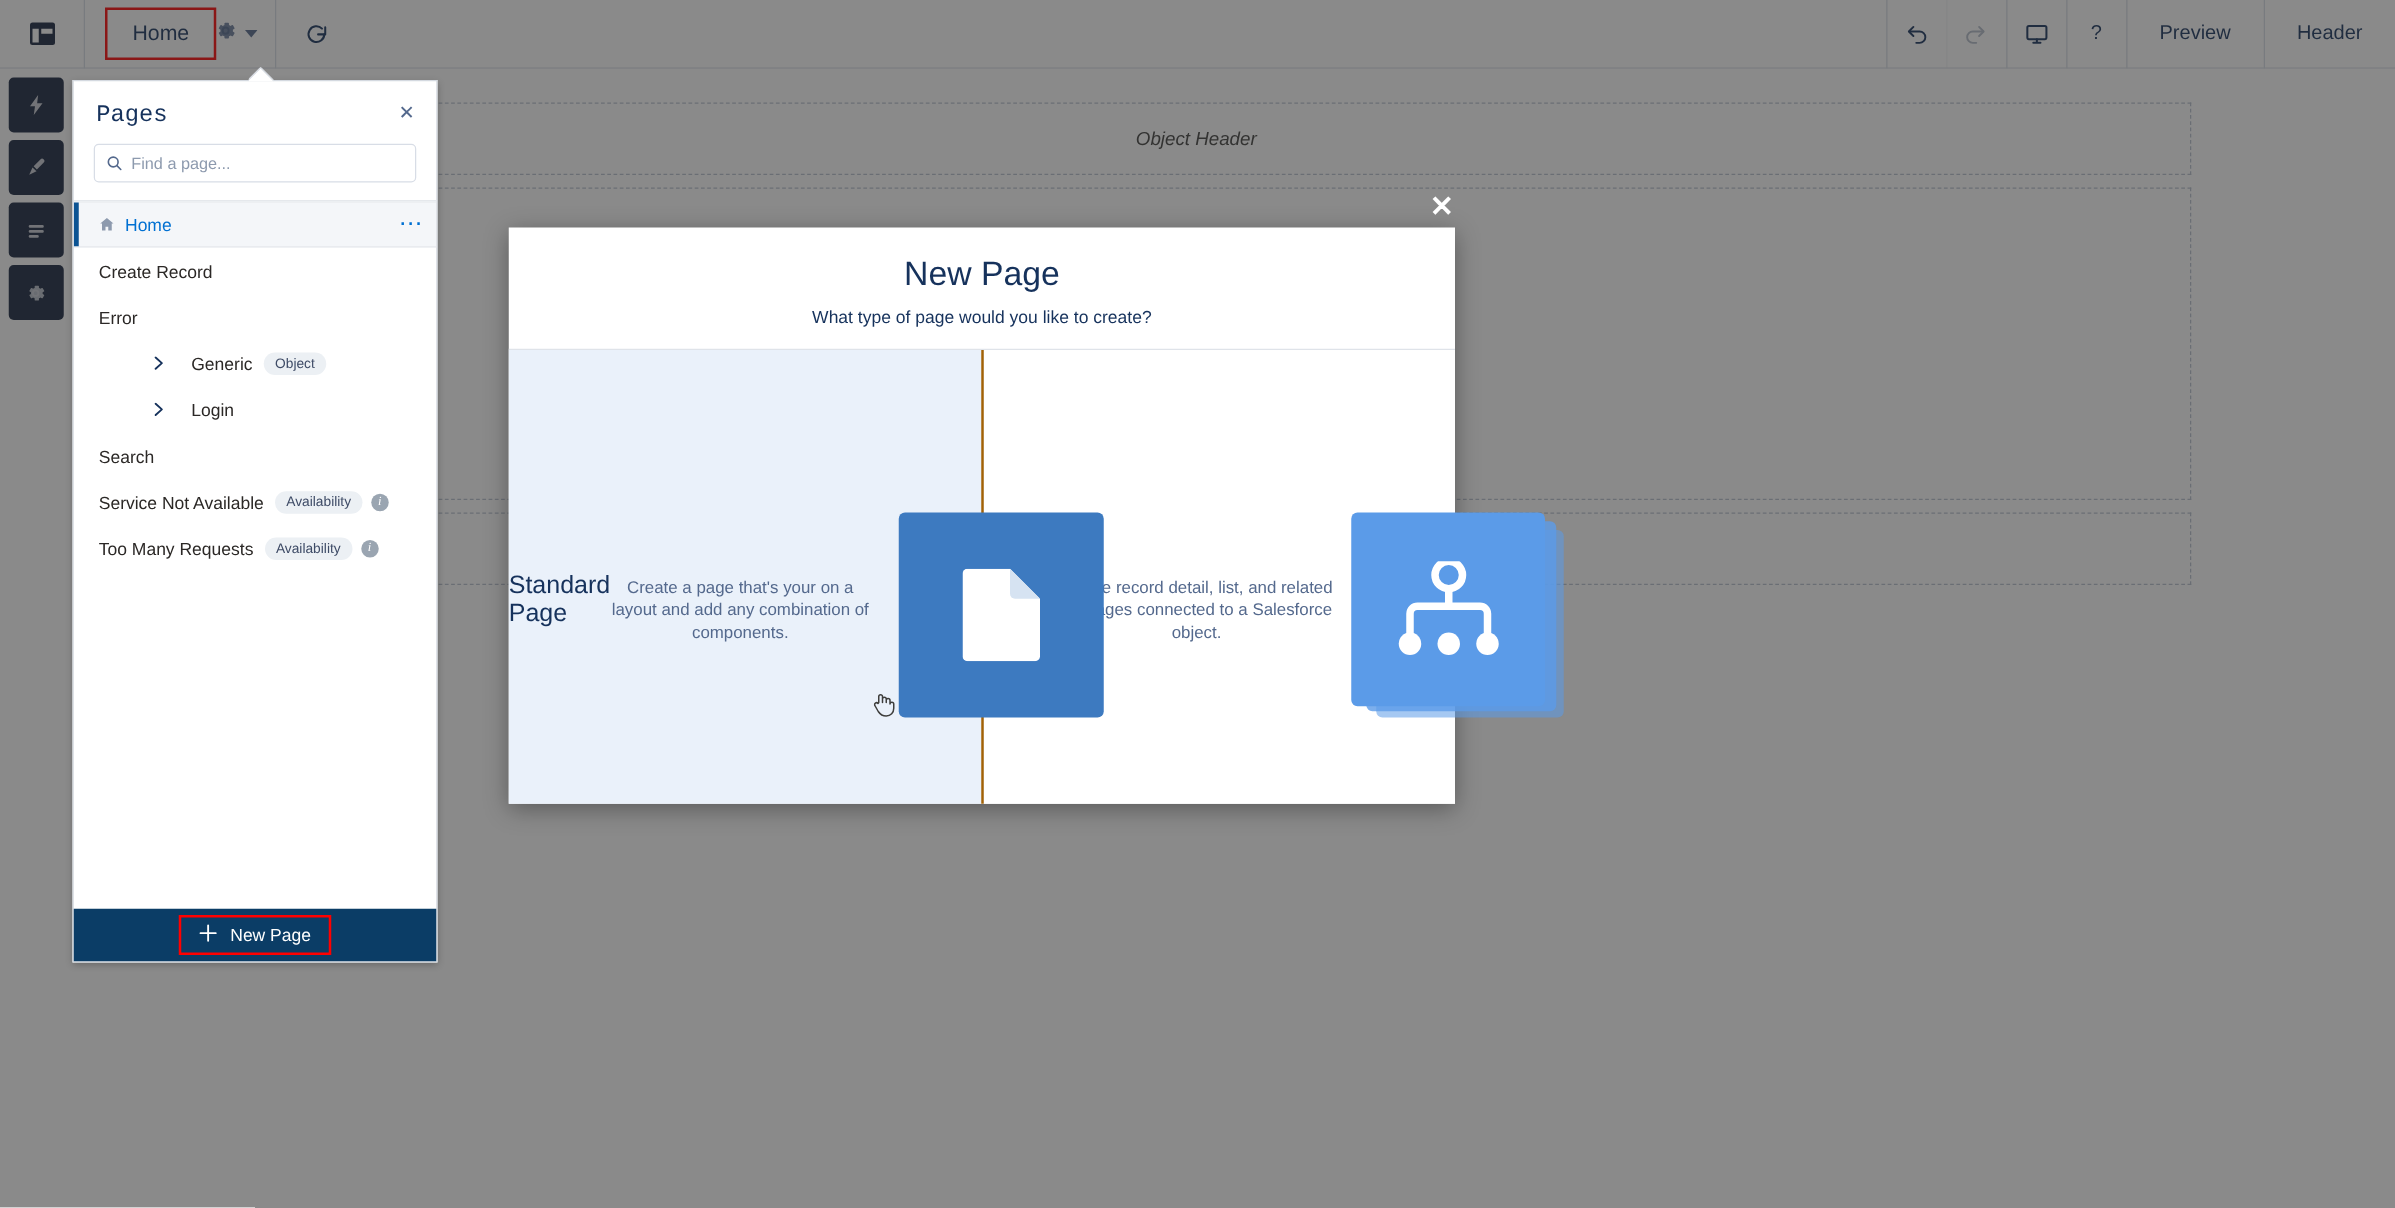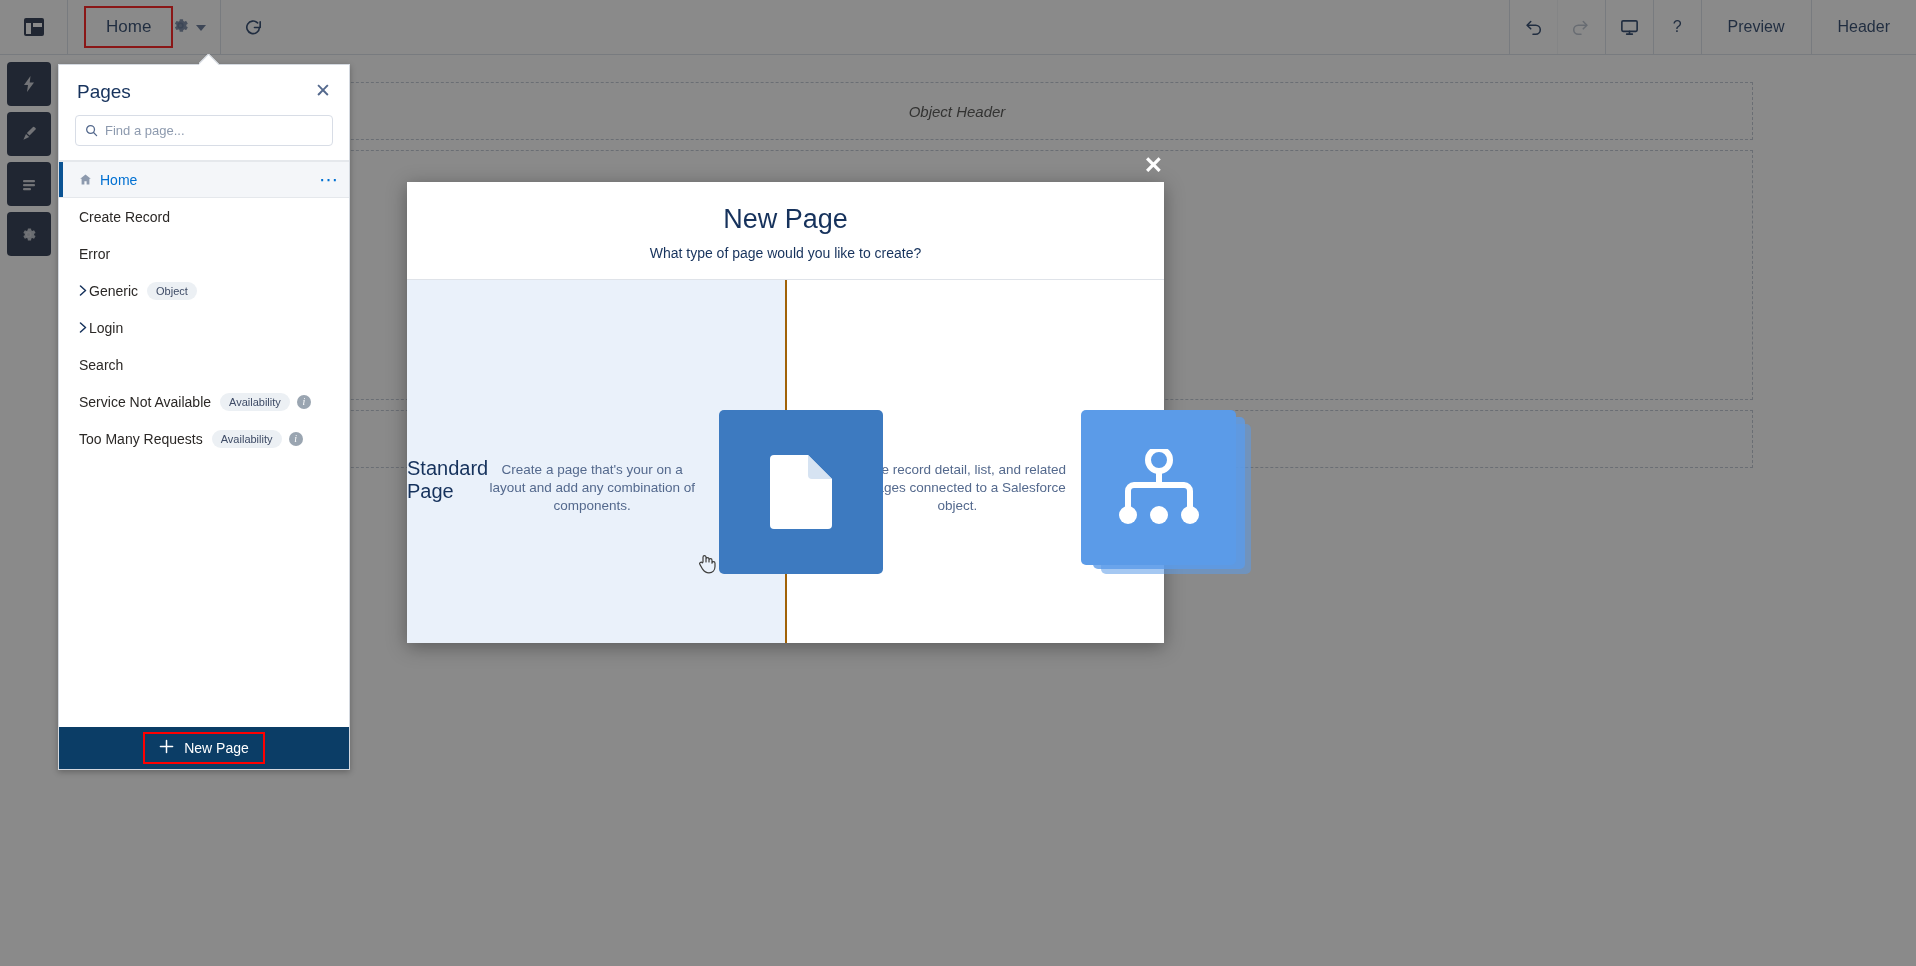--- a/index.html
+++ b/index.html
@@ -80,21 +80,21 @@
     z-index: 25; display: flex; flex-direction: column;
   }
   .pp-arrow {
     position: absolute; top: -11px; left: 140px; width: 20px; height: 11px; overflow: hidden;
   }
   .pp-arrow:after {
     content: ""; position: absolute; left: 1px; top: 3px; width: 16px; height: 16px;
     background: #fff; border-left: 1px solid #d4d9e0; border-top: 1px solid #d4d9e0;
     transform: rotate(45deg);
   }
-  .pp-head { padding: 16px 18px 0 18px; display: flex; align-items: flex-start; }
+  .pp-head { padding: 16px 18px 0 18px; display: flex; align-items: flex-start; font-family: Liberation Mono, monospace; }
   .pp-title { font-size: 19px; color: #16325c; }
   .pp-close { margin-left: auto; color: #54698d; font-size: 19px; line-height: 1; cursor: pointer; }
   .pp-search-wrap { padding: 12px 16px 14px 16px; }
   .pp-search {
     position: relative; border: 1px solid #d8dde6; border-radius: 4px; height: 31px;
     display: flex; align-items: center; background: #fff;
   }
   .pp-search-ico { padding: 0 7px 0 9px; color: #54698d; display: flex; }
   .pp-search input {
     border: 0; outline: none; width: 100%; font-size: 13px; color: #3e3e3c;
@@ -106,21 +106,21 @@
     height: 37px; display: flex; align-items: center; padding-left: 20px; padding-right: 10px;
     font-size: 14px; color: #2b2826; position: relative; cursor: pointer;
   }
   .pp-item.selected { background: #f4f6f9; color: #0070d2; }
   .pp-item.selected:before {
     content: ""; position: absolute; left: 0; top: 0; bottom: 0; width: 4px; background: #0b5393;
   }
   .pp-item.selected { border-top: 1px solid #e5e8ec; border-bottom: 1px solid #e5e8ec; }
   .pp-home-ico { margin-right: 8px; color: #8d9aae; display: flex; }
   .pp-chev { position: absolute; left: 20px; color: #16325c; display: flex; }
-  .pp-item.has-chev { padding-left: 30px; }
+  .pp-item.has-chev { padding-left: 50px; margin-left: 44px; }
   .pp-badge {
     margin-left: 9px; background: #ecf0f4; color: #3e4b66; border-radius: 11px;
     font-size: 11px; padding: 3px 9px;
   }
   .pp-info {
     margin-left: 7px; width: 14px; height: 14px; border-radius: 50%; background: #9aa5b1;
     color: #fff; font-size: 10px; display: flex; align-items: center; justify-content: center;
     font-family: "Liberation Serif", serif; font-style: italic;
   }
   .pp-dots { margin-left: auto; color: #0070d2; font-size: 19px; letter-spacing: 1px; line-height: 8px; }

